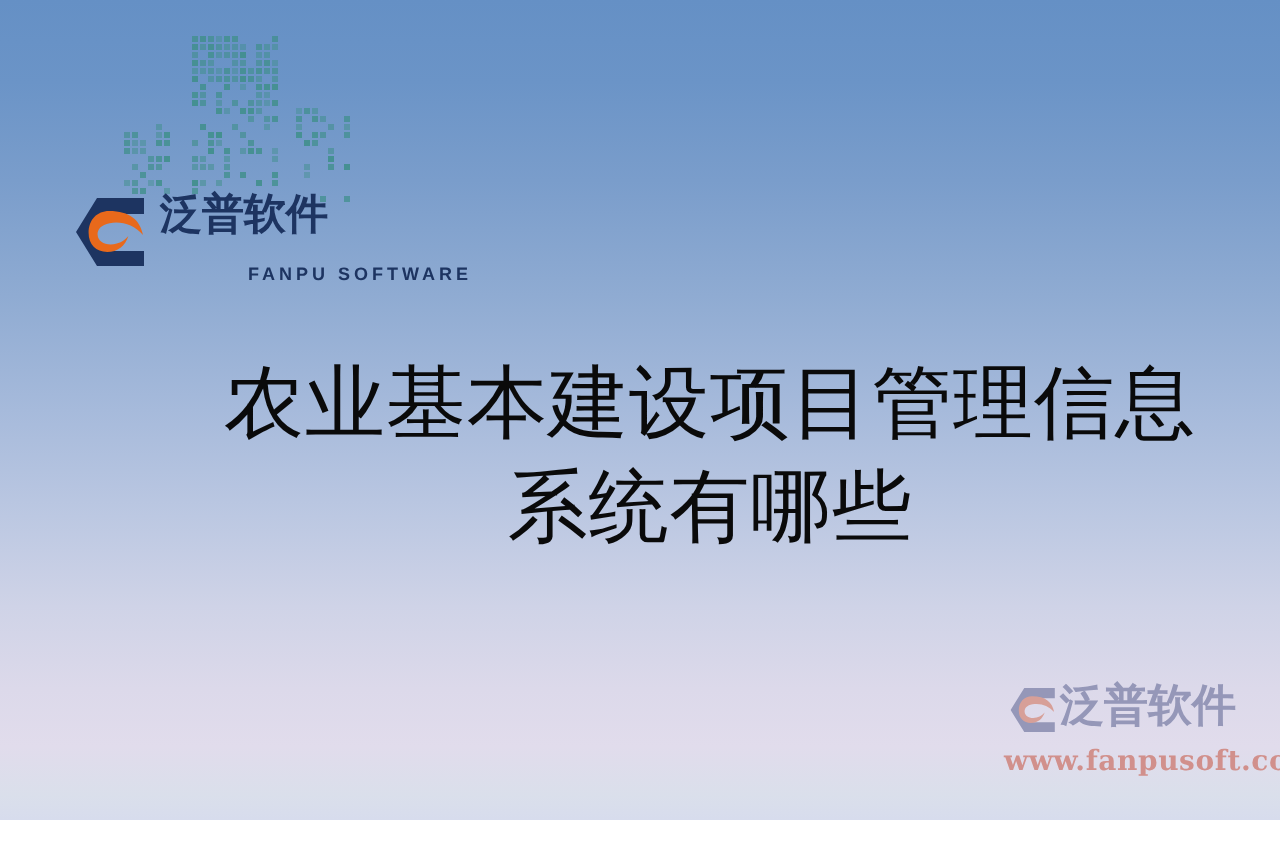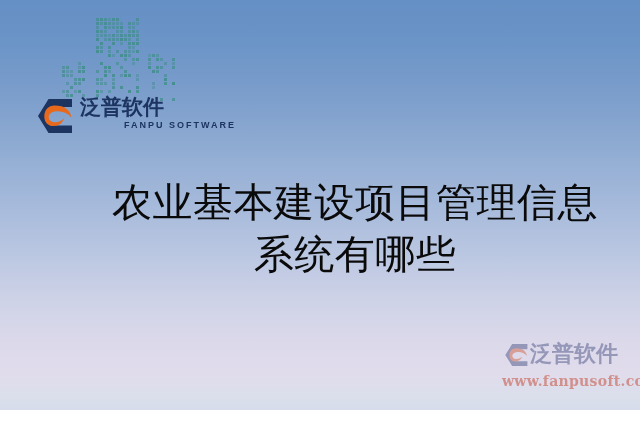--- a/index.html
+++ b/index.html
@@ -69,21 +69,21 @@
     white-space: nowrap;
   }
   #brand-en {
     font-family: "Liberation Sans", sans-serif;
     font-size: 9px;
     font-weight: 600;
     line-height: 11px;
     color: #1d3461;
     letter-spacing: 2.0px;
     white-space: nowrap;
-    margin-top: 0;
+    margin-top: 12px;
     padding-left: 44px;
   }
 
   
   #headline {
     position: absolute;
     left: 0;
     top: 176px;
     width: 640px;
     text-align: center;

